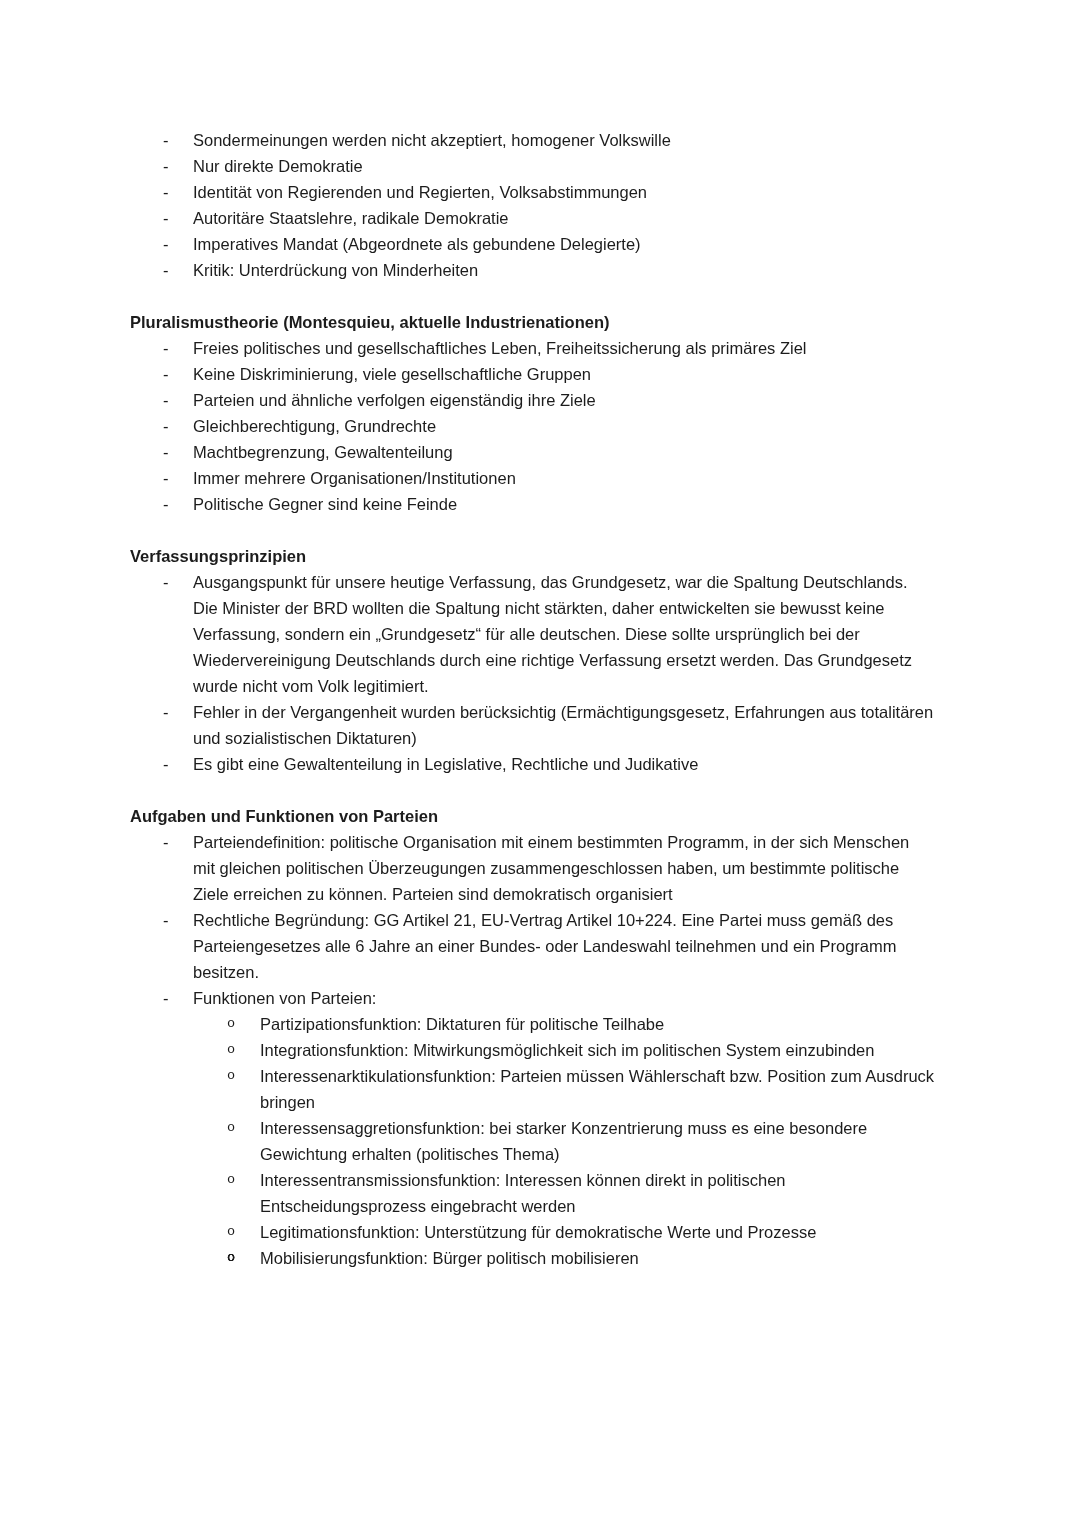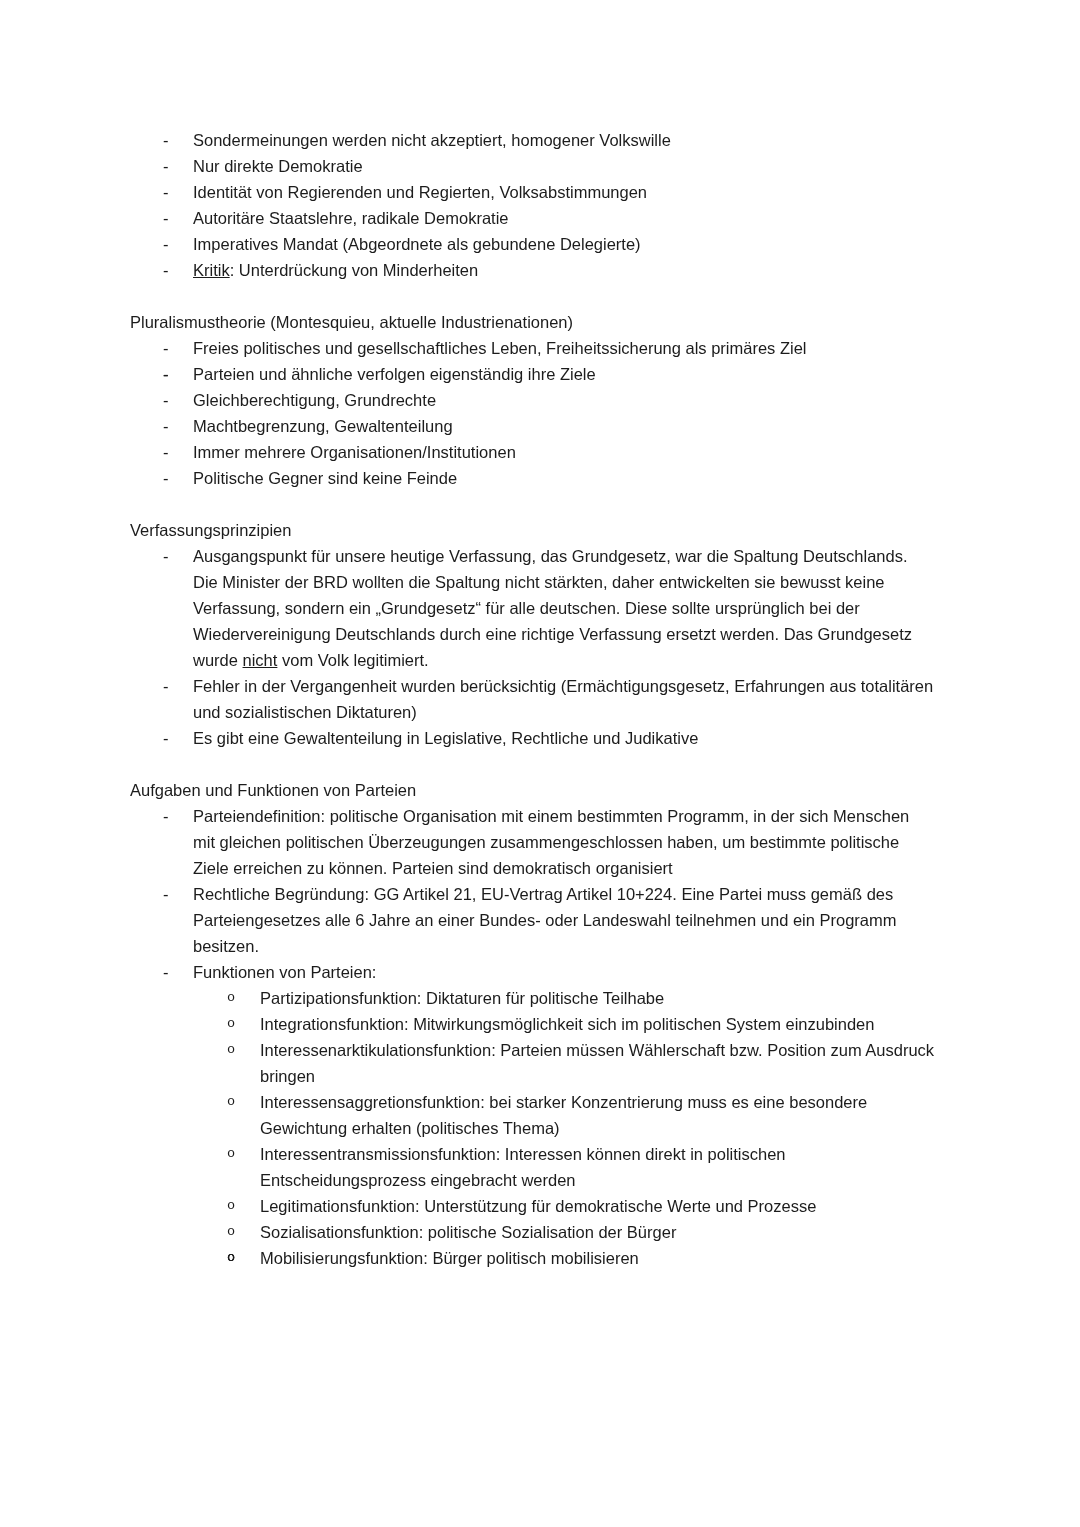--- a/index.html
+++ b/index.html
@@ -19,31 +19,31 @@
     height: 1527px;
     padding: 127px 145px 0 130px;
     font-family: "Liberation Sans", "DejaVu Sans", sans-serif;
     font-size: 16.5px;
     line-height: 26px;
     color: #1c1c1c;
     -webkit-font-smoothing: antialiased;
   }
   .section { margin-top: 26px; }
   .section.first { margin-top: 0; }
-  .heading { margin: 0; }
-  .heading.bold { font-weight: 400; }
+  .heading { margin: 0; font-weight: bold; }
+  .heading.bold { font-weight: 700; }
   .li { position: relative; padding-left: 63px; }
   .li .m { position: absolute; left: 33px; top: 0; }
   .li.sub { padding-left: 130px; }
   .li.sub .m {
     left: 97px;
     font-size: 13.5px;
     font-family: "Liberation Mono", "DejaVu Sans Mono", monospace;
   }
-  .u { text-decoration: underline; }
+  .u { }
 </style>
 </head>
 <body>
 
 <main class="page">
 
   <section class="section first">
     <div class="li">
       <span class="m">-</span>
       <span>Sondermeinungen werden nicht akzeptiert, homogener Volkswille</span>
@@ -71,20 +71,21 @@
   </section>
 
   <section class="section">
     <p class="heading">Pluralismustheorie (Montesquieu, aktuelle Industrienationen)</p>
     <div class="li">
       <span class="m">-</span>
       <span>Freies politisches und gesellschaftliches Leben, Freiheitssicherung als primäres Ziel</span>
     </div>
     <div class="li">
       <span class="m">-</span>
+      <span>Keine Diskriminierung, viele gesellschaftliche Gruppen</span>
     </div>
     <div class="li">
       <span class="m">-</span>
       <span>Parteien und ähnliche verfolgen eigenständig ihre Ziele</span>
     </div>
     <div class="li">
       <span class="m">-</span>
       <span>Gleichberechtigung, Grundrechte</span>
     </div>
     <div class="li">
@@ -150,21 +151,20 @@
     <div class="li sub">
       <span class="m">o</span>
       <span>Interessentransmissionsfunktion: Interessen können direkt in politischen Entscheidungsprozess eingebracht werden</span>
     </div>
     <div class="li sub">
       <span class="m">o</span>
       <span>Legitimationsfunktion: Unterstützung für demokratische Werte und Prozesse</span>
     </div>
     <div class="li sub">
       <span class="m">o</span>
-      <span>Sozialisationsfunktion: politische Sozialisation der Bürger</span>
     </div>
     <div class="li sub">
       <span class="m">o</span>
     </div>
     <div class="li sub">
       <span class="m">o</span>
     </div>
     <div class="li sub">
       <span class="m">o</span>
       <span>Mobilisierungsfunktion: Bürger politisch mobilisieren</span>

